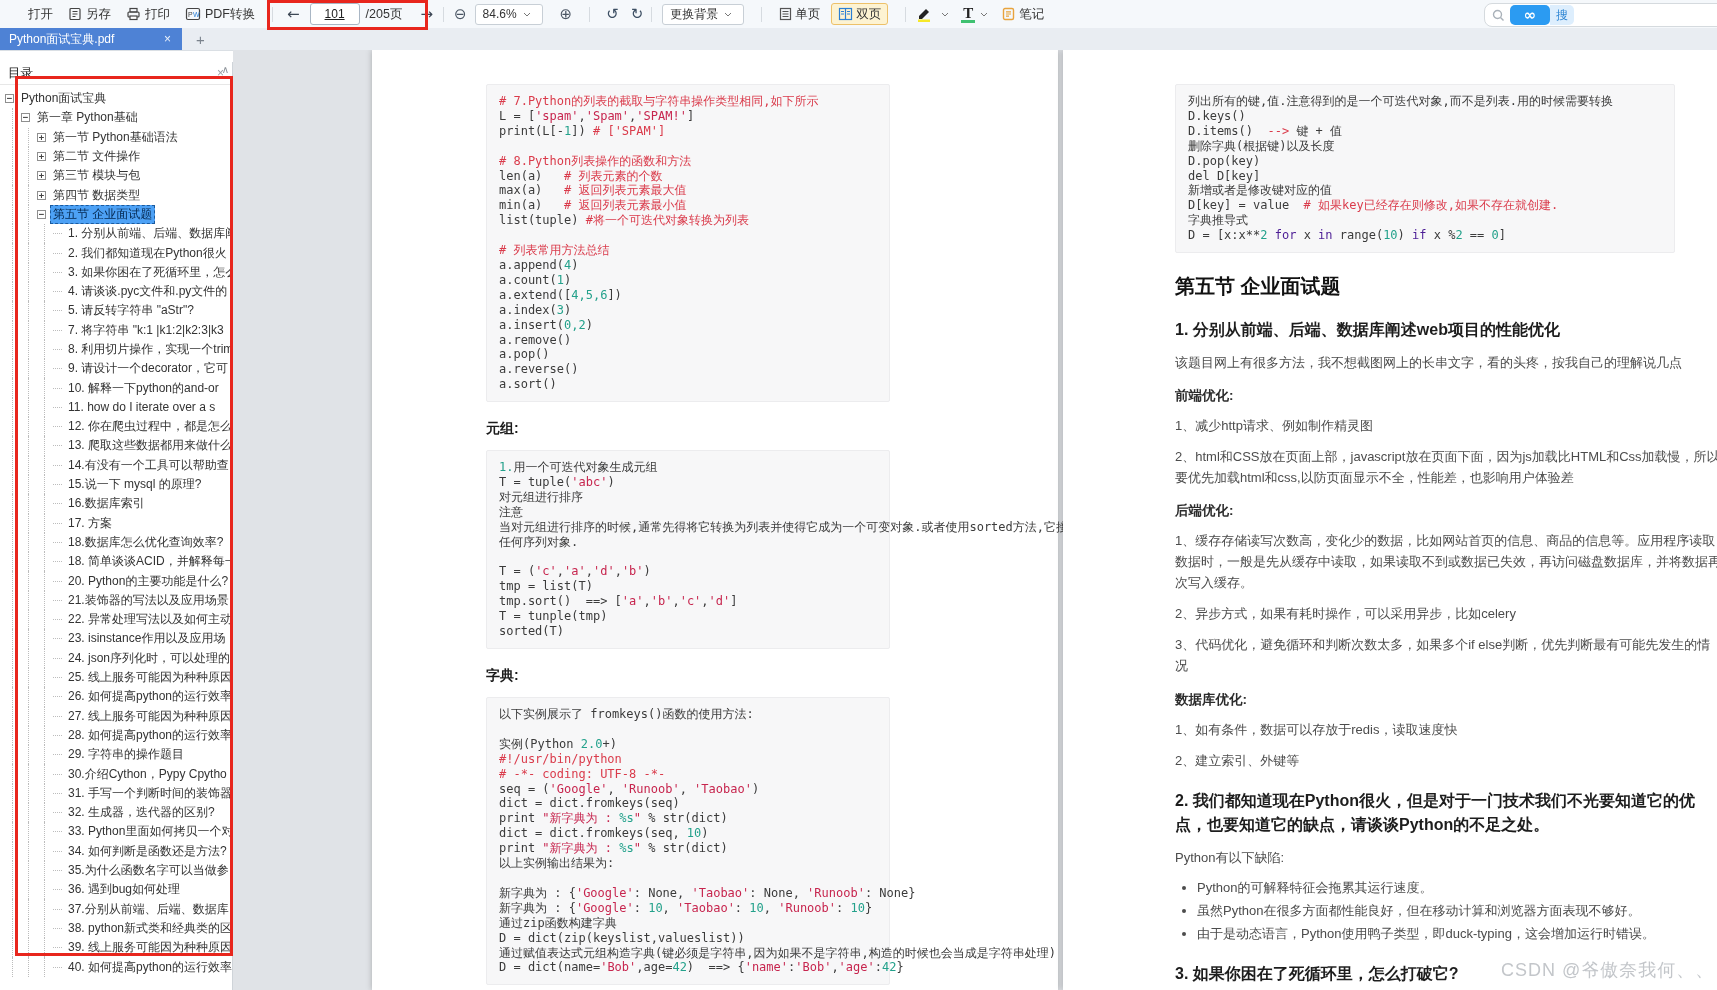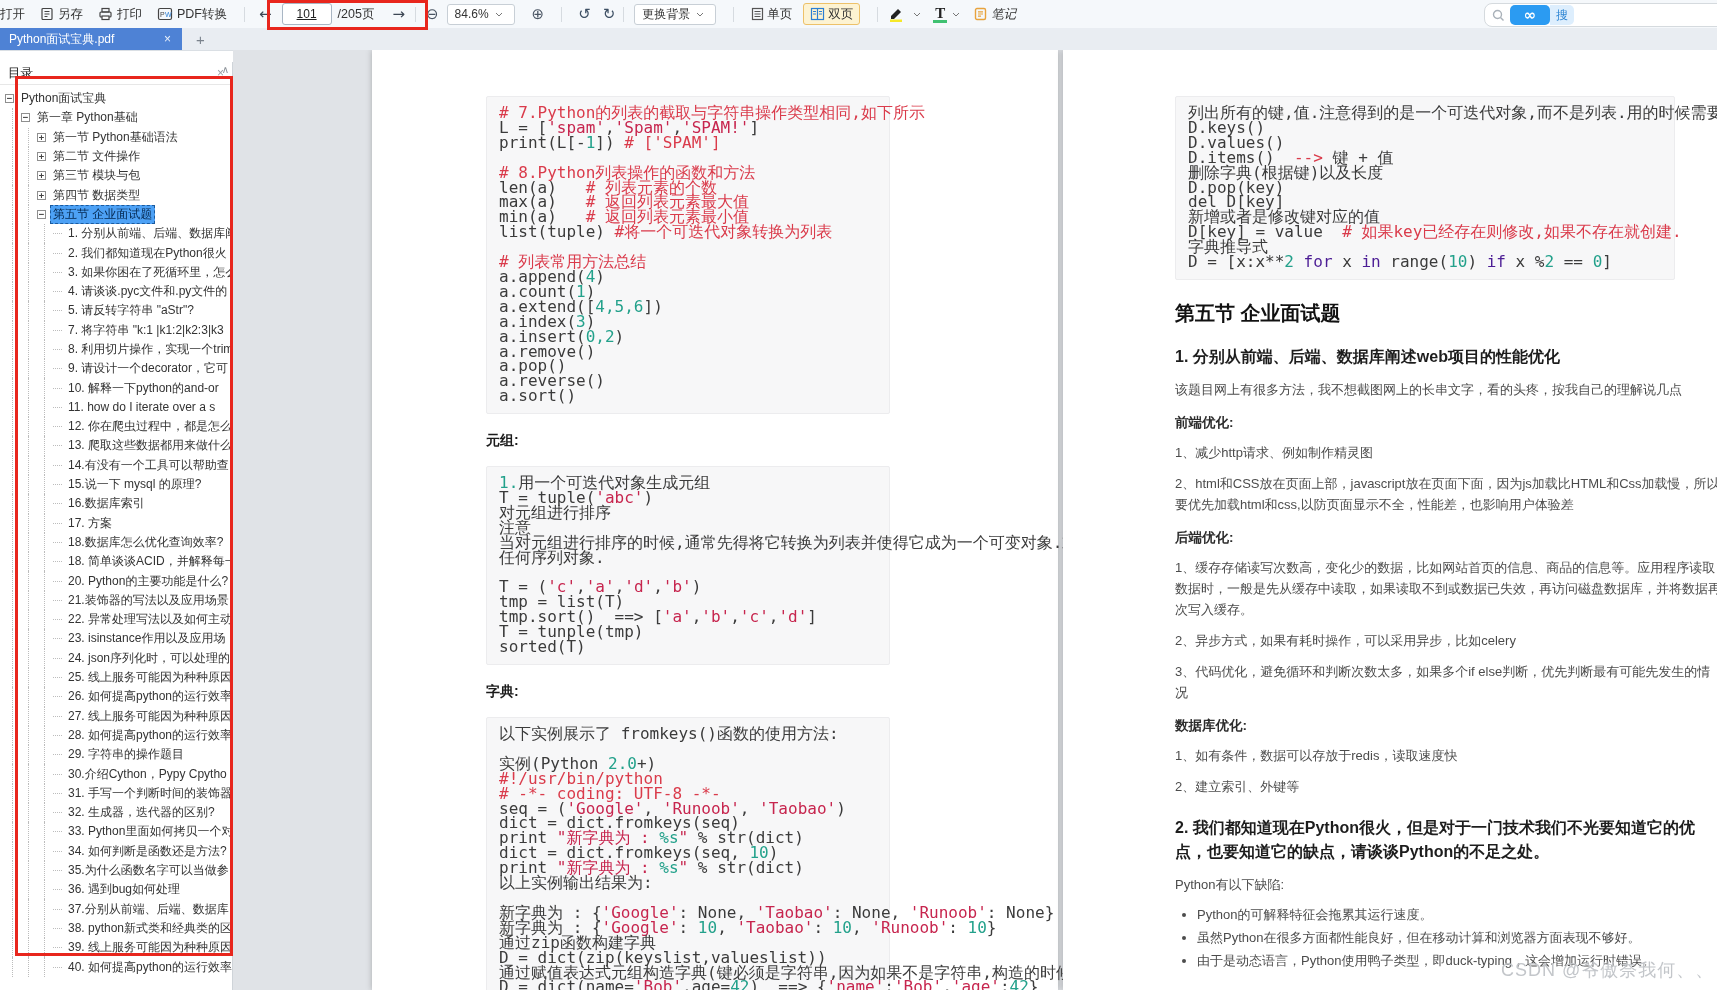--- a/index.html
+++ b/index.html
@@ -1,20 +1,20 @@
 <!DOCTYPE html>
 <html><head>
 <meta charset="utf-8">
 <style>
   html,body{margin:0;padding:0;background:#fff;}
   .app{position:relative;width:1717px;height:990px;overflow:hidden;background:#fff;
        font-family:"Liberation Sans","DejaVu Sans",sans-serif;color:#333;-webkit-font-smoothing:antialiased;}
   
   .toolbar{position:absolute;left:0;top:0;right:0;height:28px;background:#f5f8fb;border-bottom:1px solid #e6ebf0;
-           display:flex;align-items:center;padding-left:0;font-size:12.5px;color:#333;}
+           display:flex;align-items:center;padding-left:28px;font-size:12.5px;color:#333;}
   .tb{display:flex;align-items:center;margin-right:15px;cursor:default;white-space:nowrap;}
   .tb svg{margin-right:4px;}
   .vdiv{width:1px;height:15px;background:#d6dbe0;margin:0 10px 0 2px;}
   .arrowbtn{font-size:15px;color:#3c4654;padding:0 4px;font-family:"DejaVu Sans",sans-serif;}
   .pageinput{width:44px;height:18px;border:1px solid #a9b6c4;border-radius:3px;background:#fff;text-align:center;
              font-size:12px;color:#222;margin:0 6px;font-family:"Liberation Sans",sans-serif;text-decoration:underline;}
   .zoombox,.bgbox{display:flex;align-items:center;border:1px solid #c8cfd6;border-radius:3px;background:#fff;
           height:19px;padding:0 7px;font-size:12px;color:#333;}
   .zoombox svg,.bgbox svg{margin-left:6px;}
   .circle-ic{font-size:15px;color:#4a5563;font-family:"DejaVu Sans",sans-serif;}
@@ -49,22 +49,22 @@
   .tbox{flex:none;width:9px;height:9px;box-sizing:border-box;border:1px solid #8f8f8f;background:#fff;
         font:700 9px/7px "DejaVu Sans Mono",monospace;text-align:center;color:#444;margin-right:4px;}
   .tlabel{padding:1px 3px;overflow:hidden;}
   .tlabel.sel{background:#4da1f5;color:#03264d;outline:1px dashed #1b5a9e;outline-offset:-1px;}
   .scroll-up{position:absolute;right:3px;top:2px;color:#8a9097;font-size:10px;}
   
   .main{position:absolute;left:233px;top:50px;right:0;bottom:0;background:#e0e3e7;overflow:hidden;}
   .page{position:absolute;top:0;bottom:0;background:#fff;box-shadow:0 0 6px rgba(0,0,0,.25);box-sizing:border-box;}
   .page-left{left:139px;width:686px;padding:30px 0 0 114px;}
   .page-right{left:830px;right:-18px;padding:30px 0 0 112px;}
-  .code{background:#f7f7f8;border:1px solid #ececee;border-radius:2px;padding:9px 12px;margin:16px 0 14px 0;
-        font-family:"DejaVu Sans Mono",monospace;font-size:16px;line-height:14.9px;color:#3b3b3b;}
+  .code{background:#f7f7f8;border:1px solid #ececee;border-radius:2px;padding:9px 12px;margin:4px 0 14px 0;
+        font-family:"DejaVu Sans Mono",monospace;font-size:12px;line-height:14.9px;color:#3b3b3b;}
   .page-left .code{width:378px;}
   .page-right .code{width:474px;}
   .cl{white-space:pre;}
   .sg-t{color:#3b3b3b;} .sg-c{color:#da3b4b;} .sg-s{color:#c7254e;} .sg-n{color:#23a18b;} .sg-k{color:#4c1d95;}
   .blk-h4{font-size:14px;font-weight:bold;color:#1b1b1b;margin:18px 0 12px 0;}
   .blk-h2{font-size:20px;font-weight:bold;color:#111;margin:20px 0 4px 0;}
   .blk-h3{font-size:16px;font-weight:bold;color:#1d1d1d;margin:18px 0 6px 0;line-height:1.5;width:548px;}
   .blk-p{font-size:13px;color:#4c4c4c;line-height:1.62;margin:10px 0;width:548px;}
   .blk-pb{font-size:13.5px;font-weight:bold;color:#2c2c2c;margin:14px 0 4px 0;}
   .blk-ul{margin:8px 0 10px 0;padding-left:22px;width:530px;}
@@ -162,21 +162,21 @@
     </span>
     <svg class="chev" width="8" height="5">
         <path d="M1 1l3 3 3-3" stroke="#777" fill="none"></path>
       </svg>
     <span class="tb ttool" style="margin-left:6px;margin-right:2px;">
         <span>T</span>
       </span>
     <svg class="chev" width="8" height="5">
         <path d="M1 1l3 3 3-3" stroke="#777" fill="none"></path>
       </svg>
-    <span class="tb" style="margin-left:8px;font-style:italic;">
+    <span class="tb" style="margin-left:8px;">
       <svg width="13" height="14" viewBox="0 0 13 14">
           <rect x="1.5" y="1.5" width="10" height="11" rx="1.5" fill="none" stroke="#e8a33d" stroke-width="1.4"></rect>
           <path d="M4 4.8h5M4 7h5M4 9.2h3" stroke="#e8a33d" stroke-width="1.2"></path>
         </svg>
       <span>笔记</span>
     </span>
     <span class="searchbox">
       <svg width="13" height="13" viewBox="0 0 13 13">
           <circle cx="5.5" cy="5.5" r="4" fill="none" stroke="#aab2ba" stroke-width="1.4"></circle>
           <path d="M8.5 8.5l3 3" stroke="#aab2ba" stroke-width="1.4"></path>
@@ -574,21 +574,20 @@
           <div class="cl"><span class="sg-t">通过zip函数构建字典</span></div>
           <div class="cl"><span class="sg-t">D = dict(zip(keyslist,valueslist))</span></div>
           <div class="cl"><span class="sg-t">通过赋值表达式元组构造字典(键必须是字符串,因为如果不是字符串,构造的时候也会当成是字符串处理)</span></div>
           <div class="cl"><span class="sg-t">D = dict(name=</span><span class="sg-s">'Bob'</span><span class="sg-t">,age=</span><span class="sg-n">42</span><span class="sg-t">)  ==&gt; {</span><span class="sg-s">'name'</span><span class="sg-t">:</span><span class="sg-s">'Bob'</span><span class="sg-t">,</span><span class="sg-s">'age'</span><span class="sg-t">:</span><span class="sg-n">42</span><span class="sg-t">}</span></div>
         </div>
       </div>
     <div class="page page-right">
         <div class="code">
           <div class="cl"><span class="sg-t">列出所有的键,值.注意得到的是一个可迭代对象,而不是列表.用的时候需要转换</span></div>
           <div class="cl"><span class="sg-t">D.keys()</span></div>
-          <div class="cl"><span class="sg-t">D.values()</span></div>
           <div class="cl"><span class="sg-t">D.items()  </span><span class="sg-c">--&gt; </span><span class="sg-t">键 + 值</span></div>
           <div class="cl"><span class="sg-t">删除字典(根据键)以及长度</span></div>
           <div class="cl"><span class="sg-t">D.pop(key)</span></div>
           <div class="cl"><span class="sg-t">del D[key]</span></div>
           <div class="cl"><span class="sg-t">新增或者是修改键对应的值</span></div>
           <div class="cl"><span class="sg-t">D[key] = value  </span><span class="sg-c"># 如果key已经存在则修改,如果不存在就创建.</span></div>
           <div class="cl"><span class="sg-t">字典推导式</span></div>
           <div class="cl"><span class="sg-t">D = [x:x**</span><span class="sg-n">2</span><span class="sg-t"> </span><span class="sg-k">for</span><span class="sg-t"> x </span><span class="sg-k">in</span><span class="sg-t"> range(</span><span class="sg-n">10</span><span class="sg-t">) </span><span class="sg-k">if</span><span class="sg-t"> x %</span><span class="sg-n">2</span><span class="sg-t"> == </span><span class="sg-n">0</span><span class="sg-t">]</span></div>
         </div>
         <div class="blk-h2">第五节 企业面试题</div>

